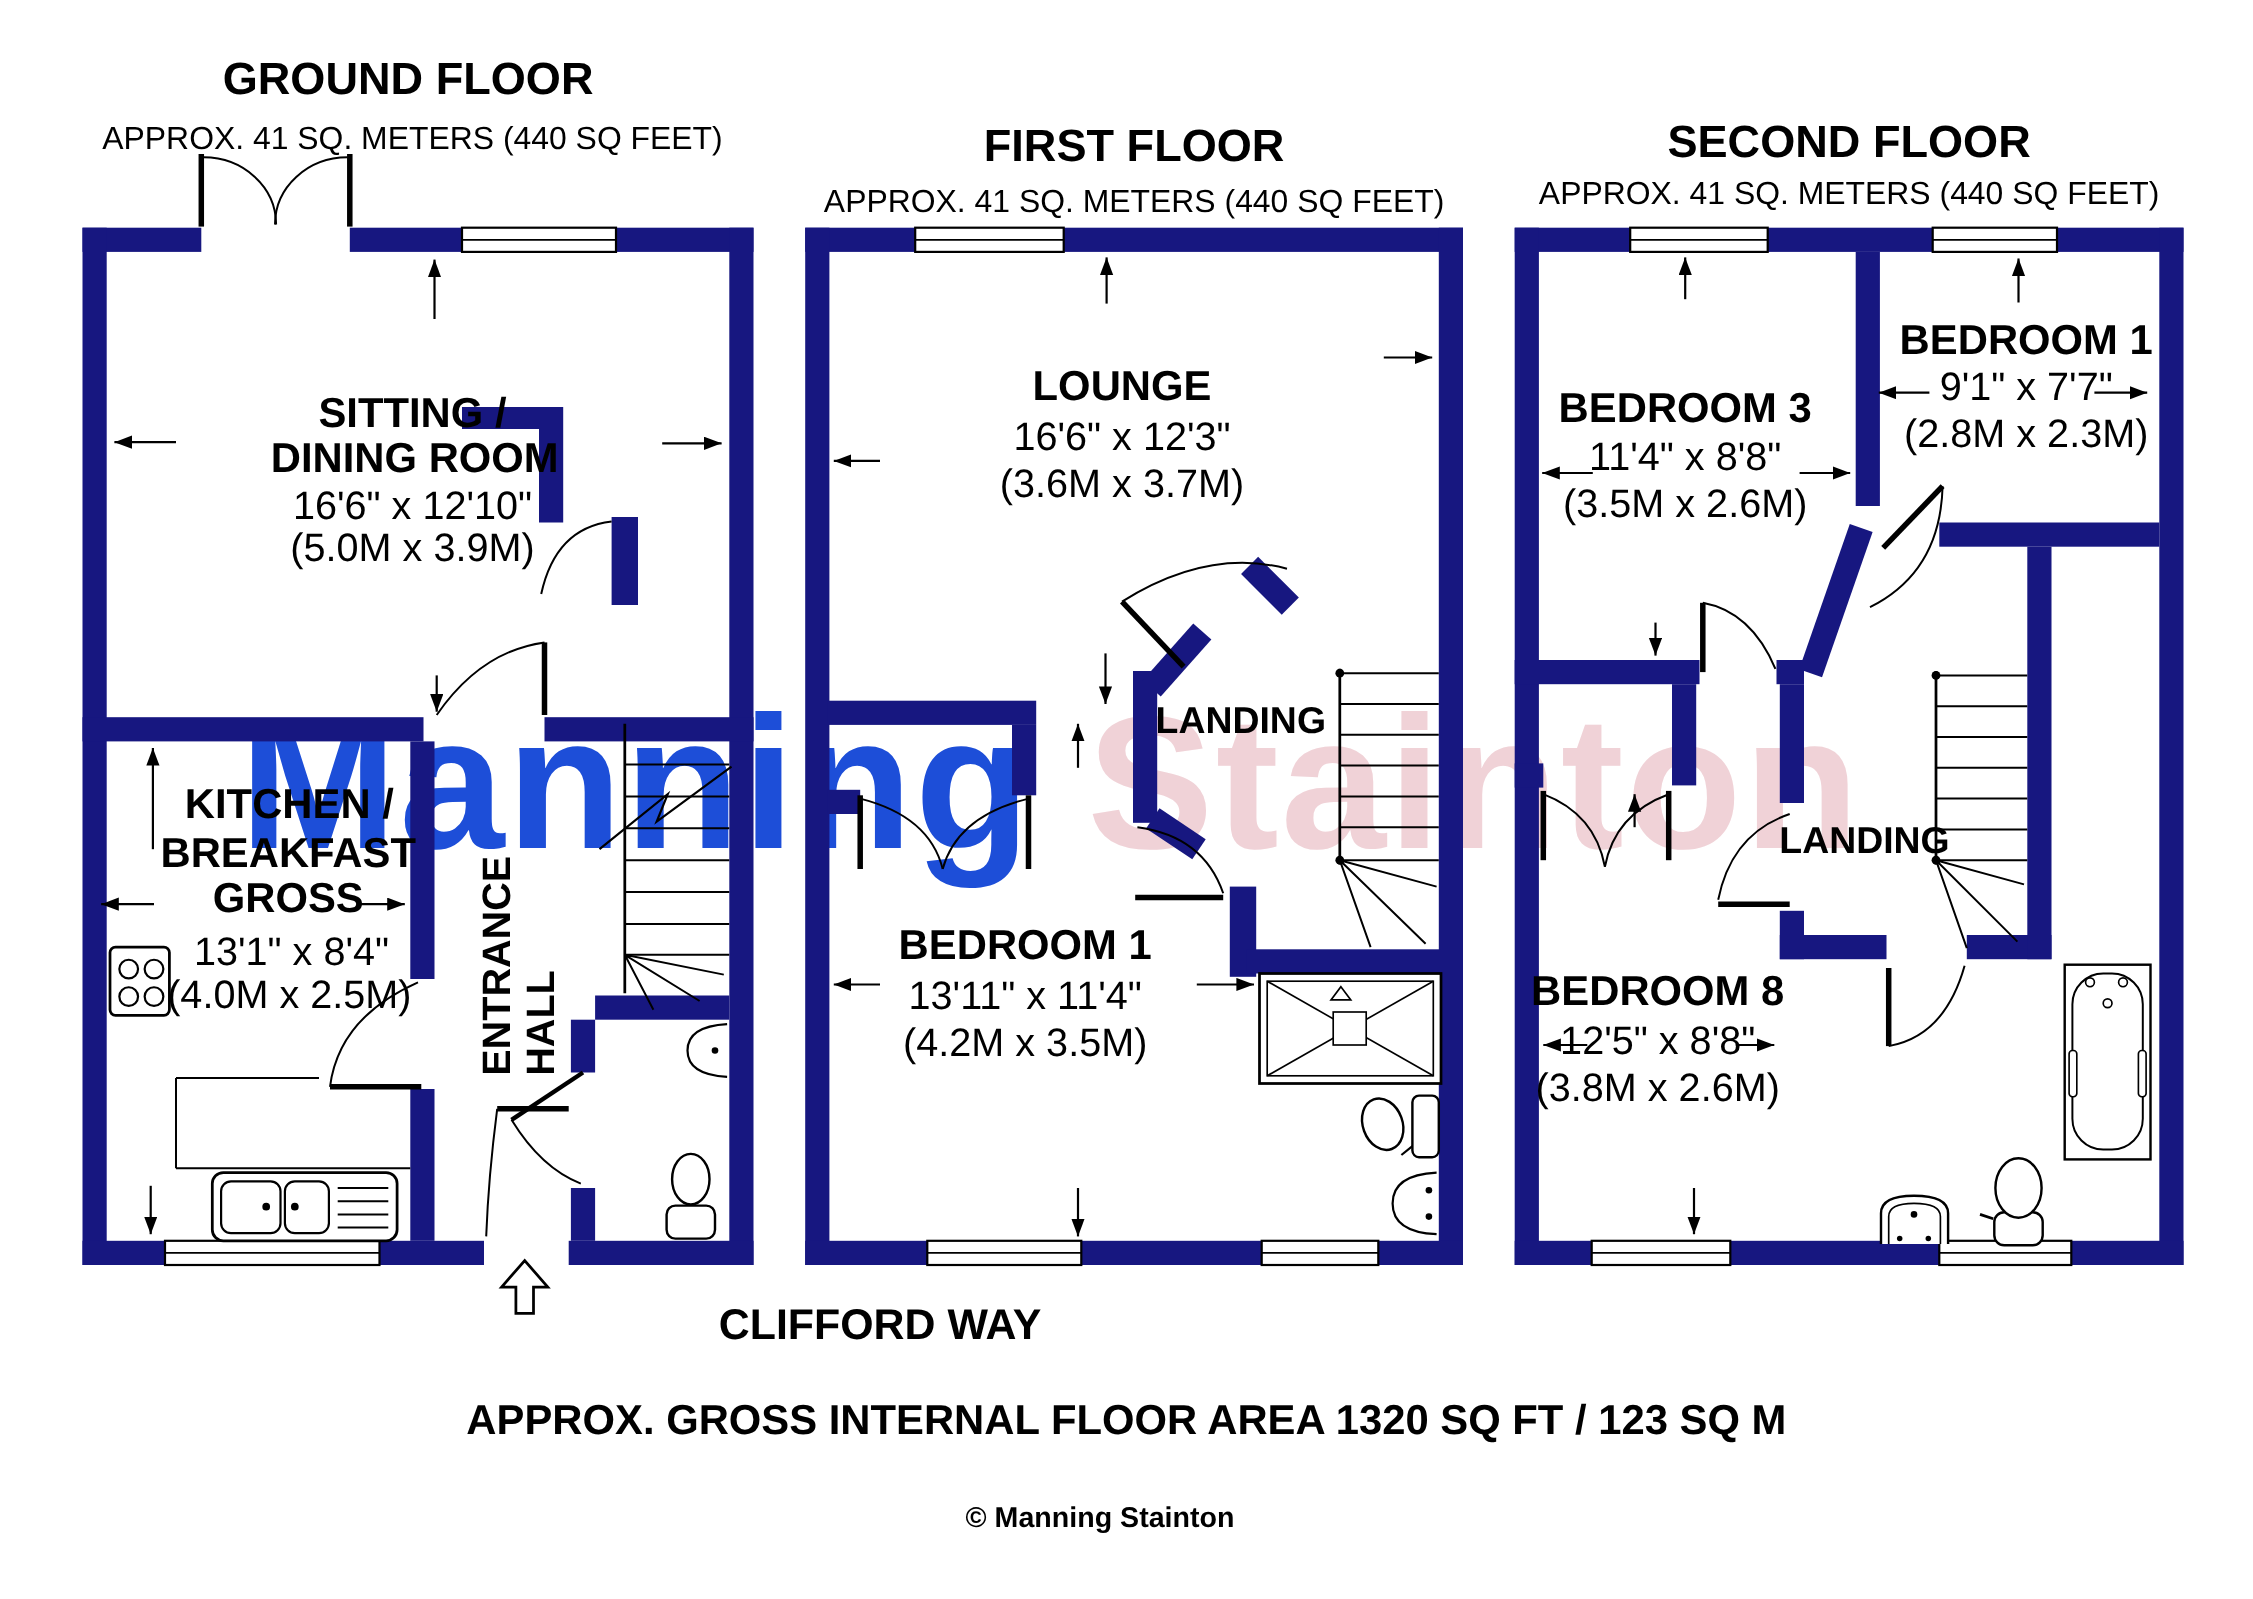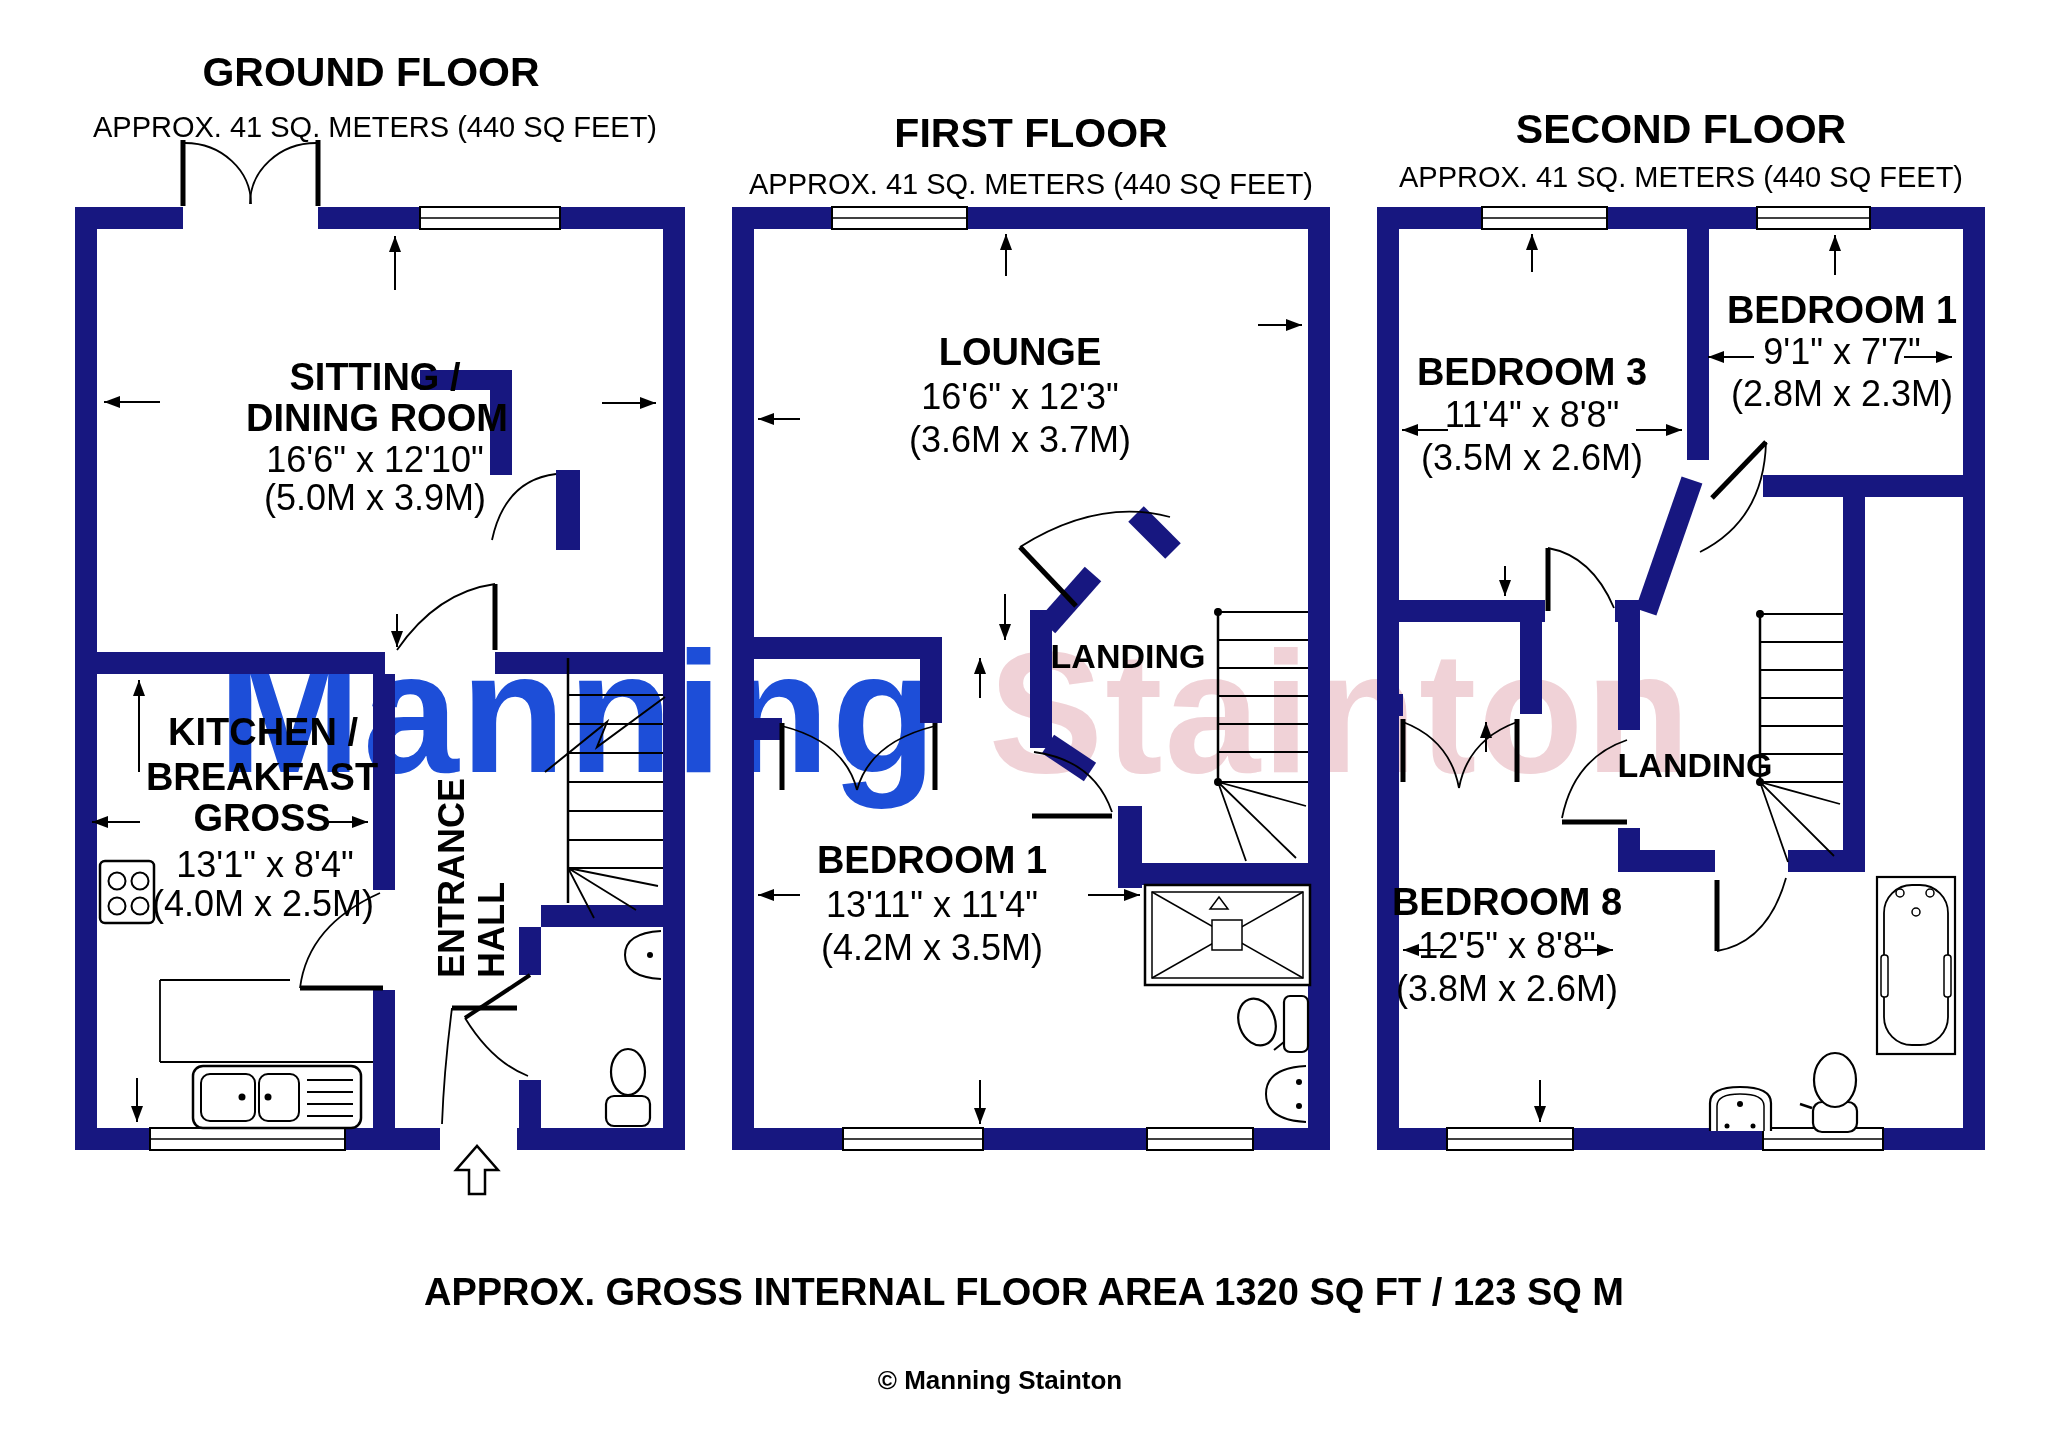--- a/index.html
+++ b/index.html
@@ -359,16 +359,17 @@
   <div class="t dims" style="left:1532px;top:415px;">11'4" x 8'8"</div>
   <div class="t dims" style="left:1532px;top:458px;">(3.5M x 2.6M)</div>
   <div class="t room" style="left:1842px;top:310px;">BEDROOM 1</div>
   <div class="t dims" style="left:1842px;top:352px;">9'1" x 7'7"</div>
   <div class="t dims" style="left:1842px;top:394px;">(2.8M x 2.3M)</div>
   <div class="t landing" style="left:1695px;top:765px;">LANDING</div>
   <div class="t room" style="left:1507px;top:902px;">BEDROOM 8</div>
   <div class="t dims" style="left:1507px;top:946px;">12'5" x 8'8"</div>
   <div class="t dims" style="left:1507px;top:989px;">(3.8M x 2.6M)</div>
 
+  <div class="t street" style="left:800px;top:1205px;">CLIFFORD WAY</div>
   <div class="t area" style="left:1024px;top:1292px;">APPROX. GROSS INTERNAL FLOOR AREA 1320 SQ FT / 123 SQ M</div>
   <div class="t small" style="left:1000px;top:1380px;">© Manning Stainton</div>
 
 </div>
 
 </body></html>

